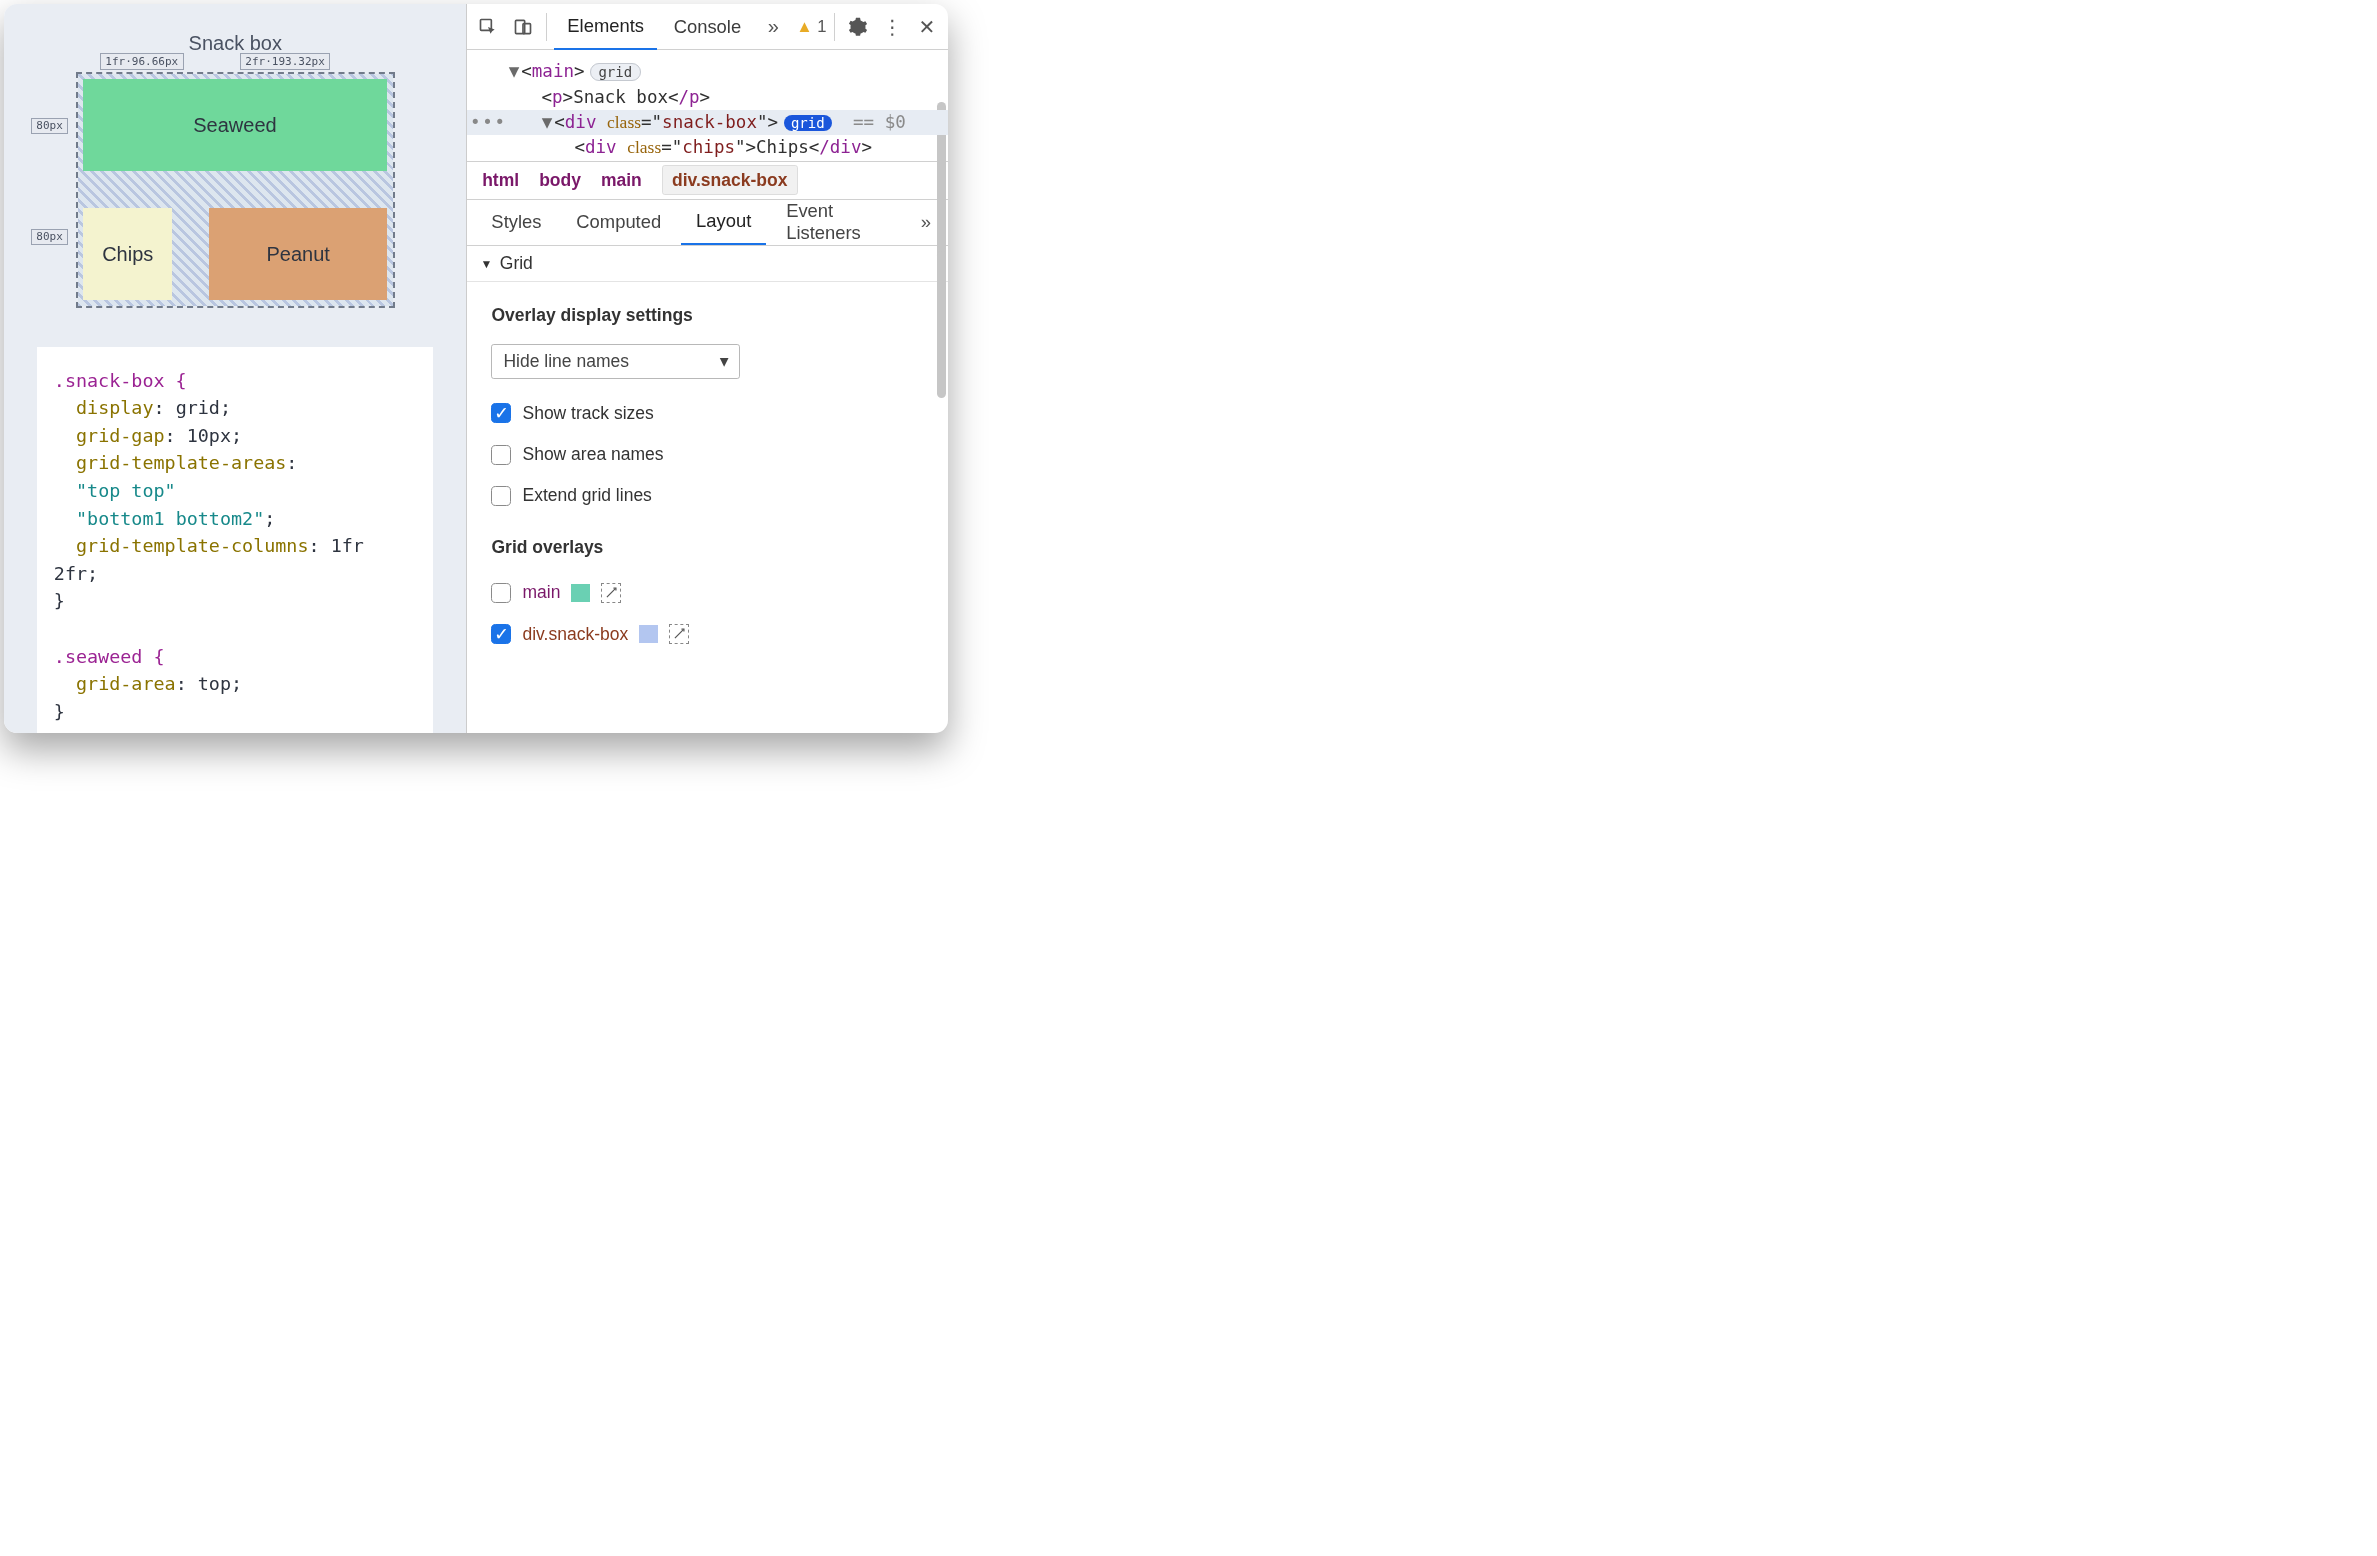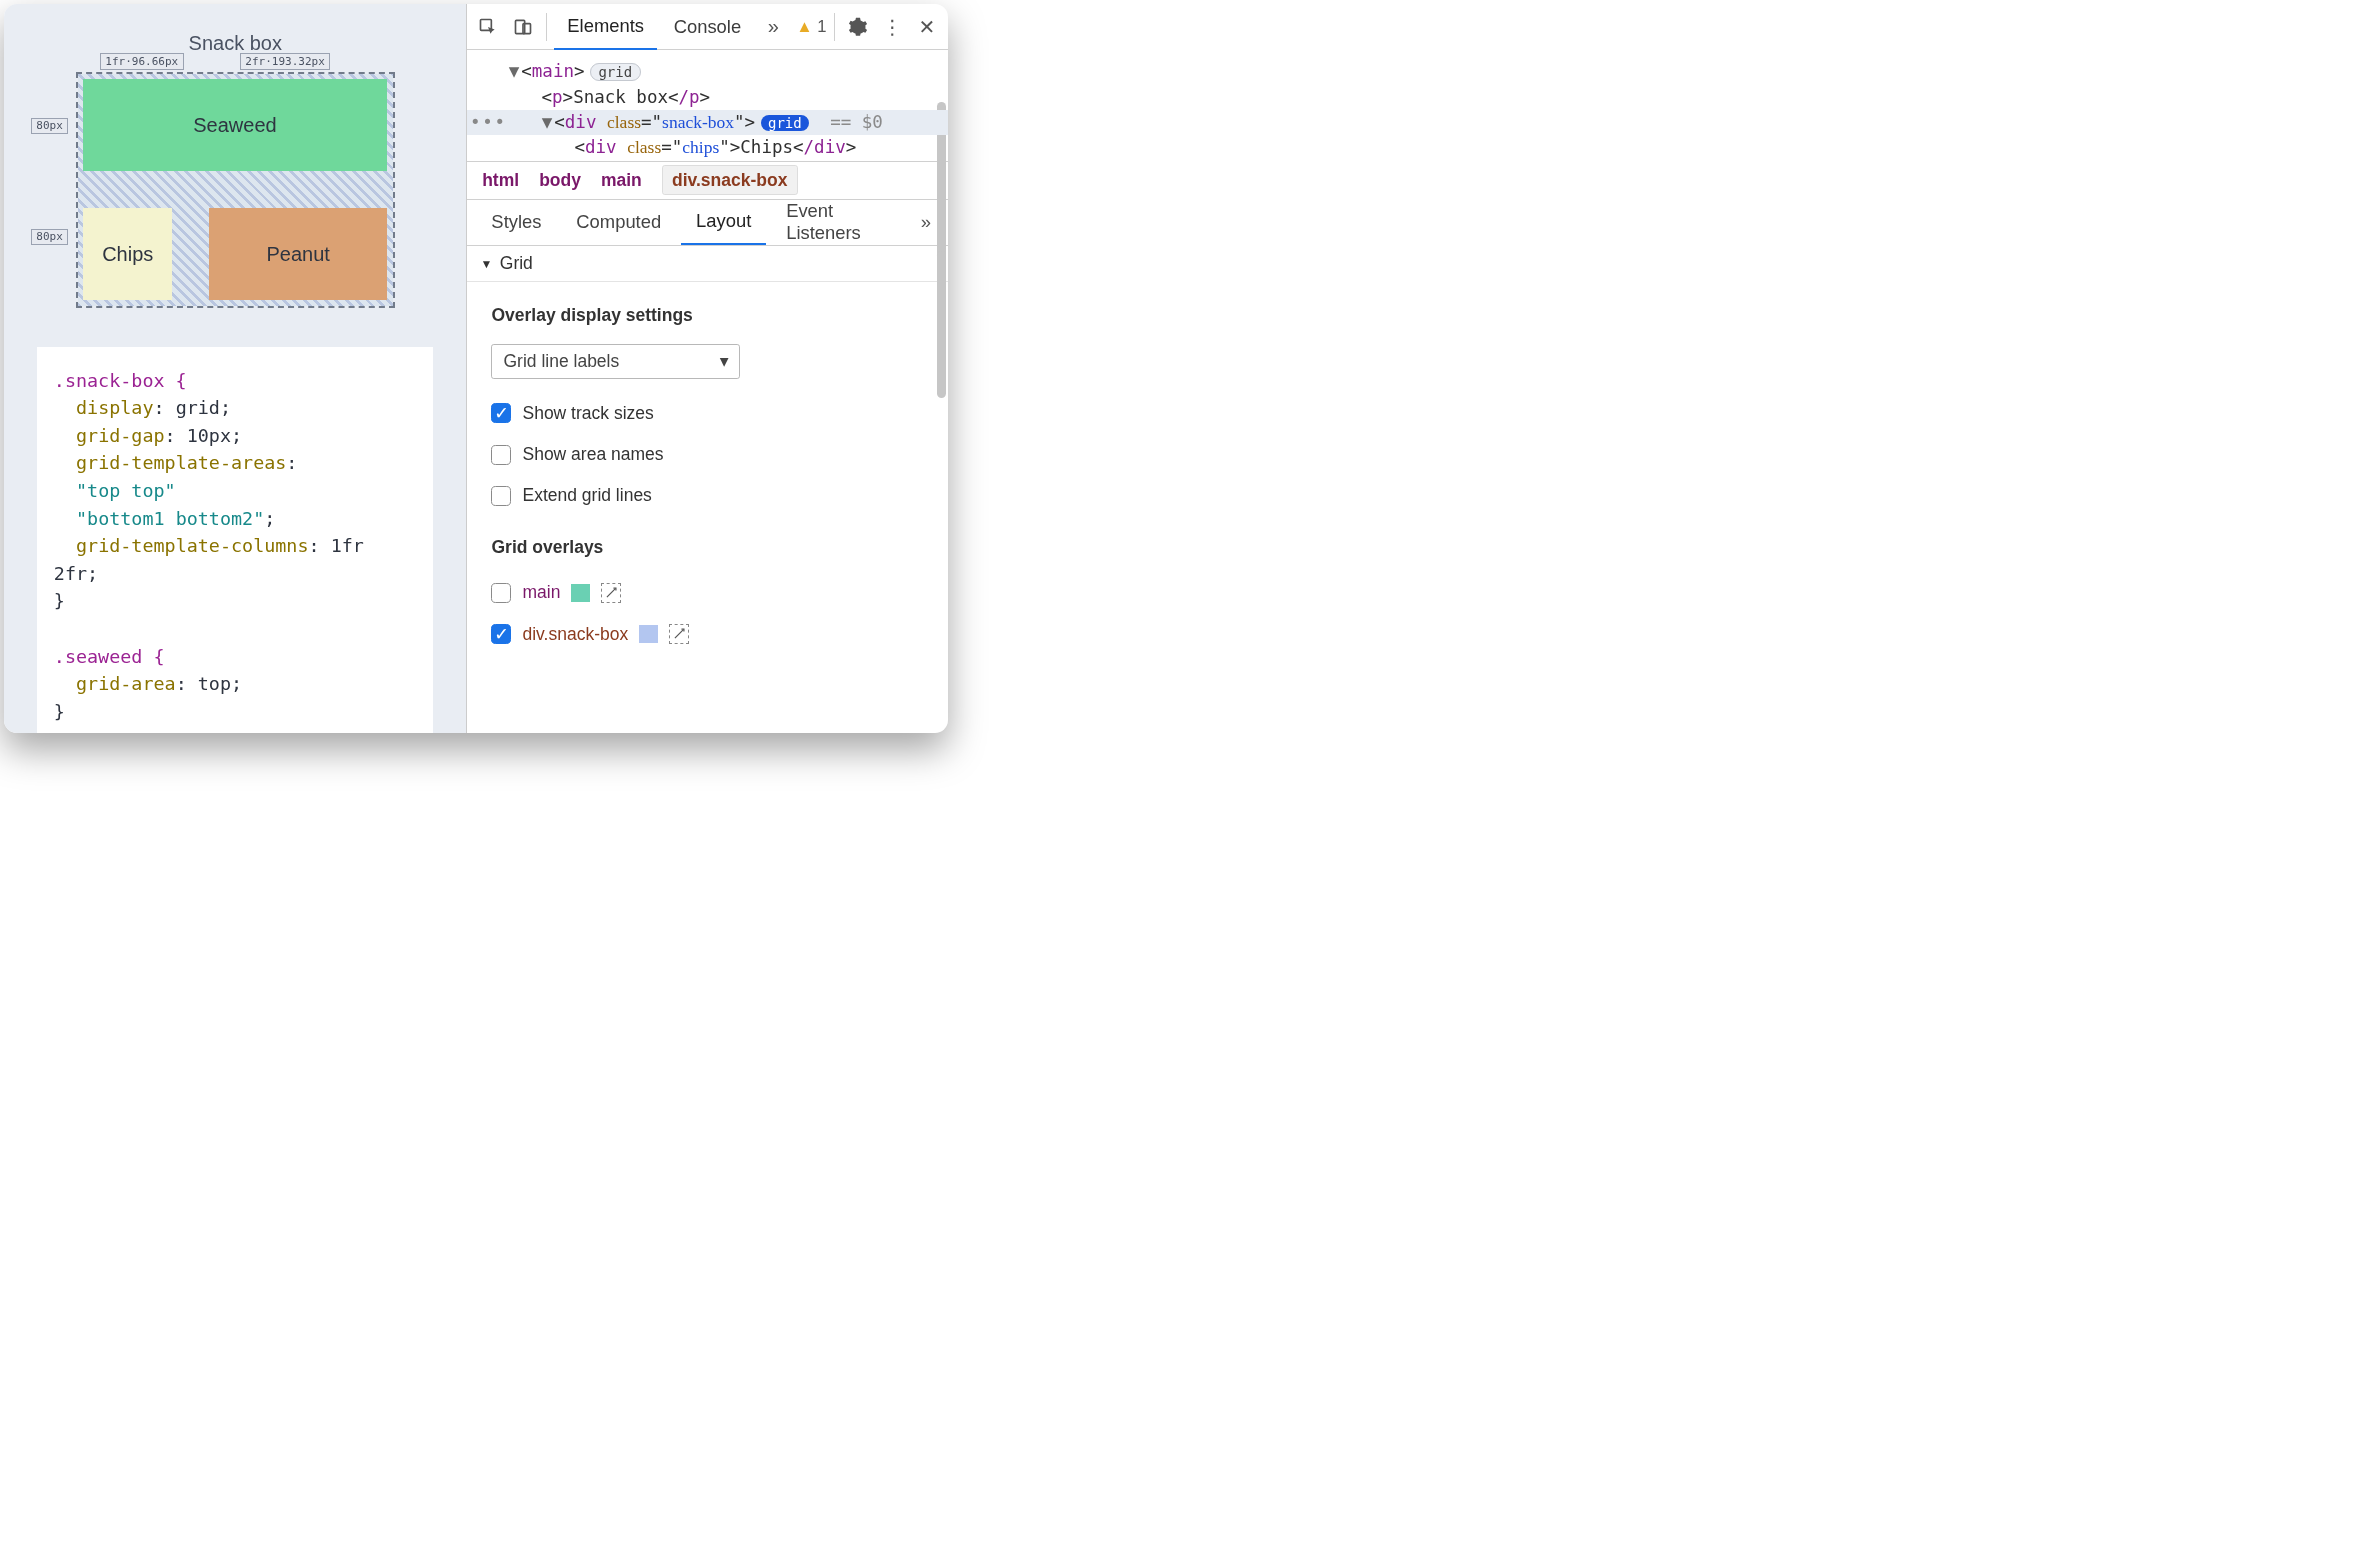--- a/index.html
+++ b/index.html
@@ -72,21 +72,21 @@
 .tool-sep { width:0.9px; height:28px; background:#d0d0d0; margin:0 3.7px;}
 .tab { padding:0 13px; height:46px; display:flex; align-items:center; font-size:18.4px; color:#3c3c3c; cursor:pointer; }
 .tab.active { color:#222; border-bottom:2.8px solid #1a73e8; font-weight:400;}
 .spacer{flex:1;}
 .warn-badge{display:flex;align-items:center;gap:4.6px;font-size:16.6px;color:#555;}
 .warn-tri{color:#e8ab26;}
 
 .dom-tree { padding:9.2px 0 0 41px; font:17.5px/1.45 Menlo, Consolas, monospace; color:#303030;}
 .tag { color:#8d2393;}
 .attr-n{color:#97640b;font-family:Liberation Serif, serif;}
-.attr-v{color:#1d4ed8;font-family:Liberation Serif, serif;}
+.attr-v{color:#7f1d1d;}
 .grid-badge{background:#eceff4;border:0.9px solid #c5c9d0;border-radius:9.2px;padding:0 7.4px;font-size:14px;color:#444;margin-left:5.5px;}
 .grid-badge.solid{background:#1a56db;color:#fff;border:none;}
 .row-selected{background:#e7ecf3;}
 .disclose{display:inline-block;width:11px;text-align:center;color:#6a6a6a;margin-right:1.8px;}
 .eq0{color:#8a8a8a;}
 .row-dots{position:absolute;left:7.4px;color:#888;letter-spacing:1.8px;}
 .row-rel{position:relative;}
 
 .breadcrumb{height:39px;border-top:0.9px solid #d0d0d0;border-bottom:0.9px solid #d0d0d0;display:flex;align-items:center;padding:0 14.7px;gap:20px;font-size:17.5px;}
 .bc{color:#7a1869;cursor:pointer;font-weight:bold;}
@@ -218,21 +218,21 @@
         <div class="vscroll2"></div>
 
         <div class="section-hdr">
           <span class="tri">▼</span>
           <span>Grid</span>
         </div>
 
         <div class="panel-body">
           <div class="group-title">Overlay display settings</div>
           <div class="select">
-            <span>Grid line labels</span>
+            <span>Hide line names</span>
             <span>▾</span>
           </div>
           <div class="chk-row">
             <div class="chk on">✓</div>
             <span>Show track sizes</span>
           </div>
           <div class="chk-row">
             <div class="chk"></div>
             <span>Show area names</span>
           </div>

